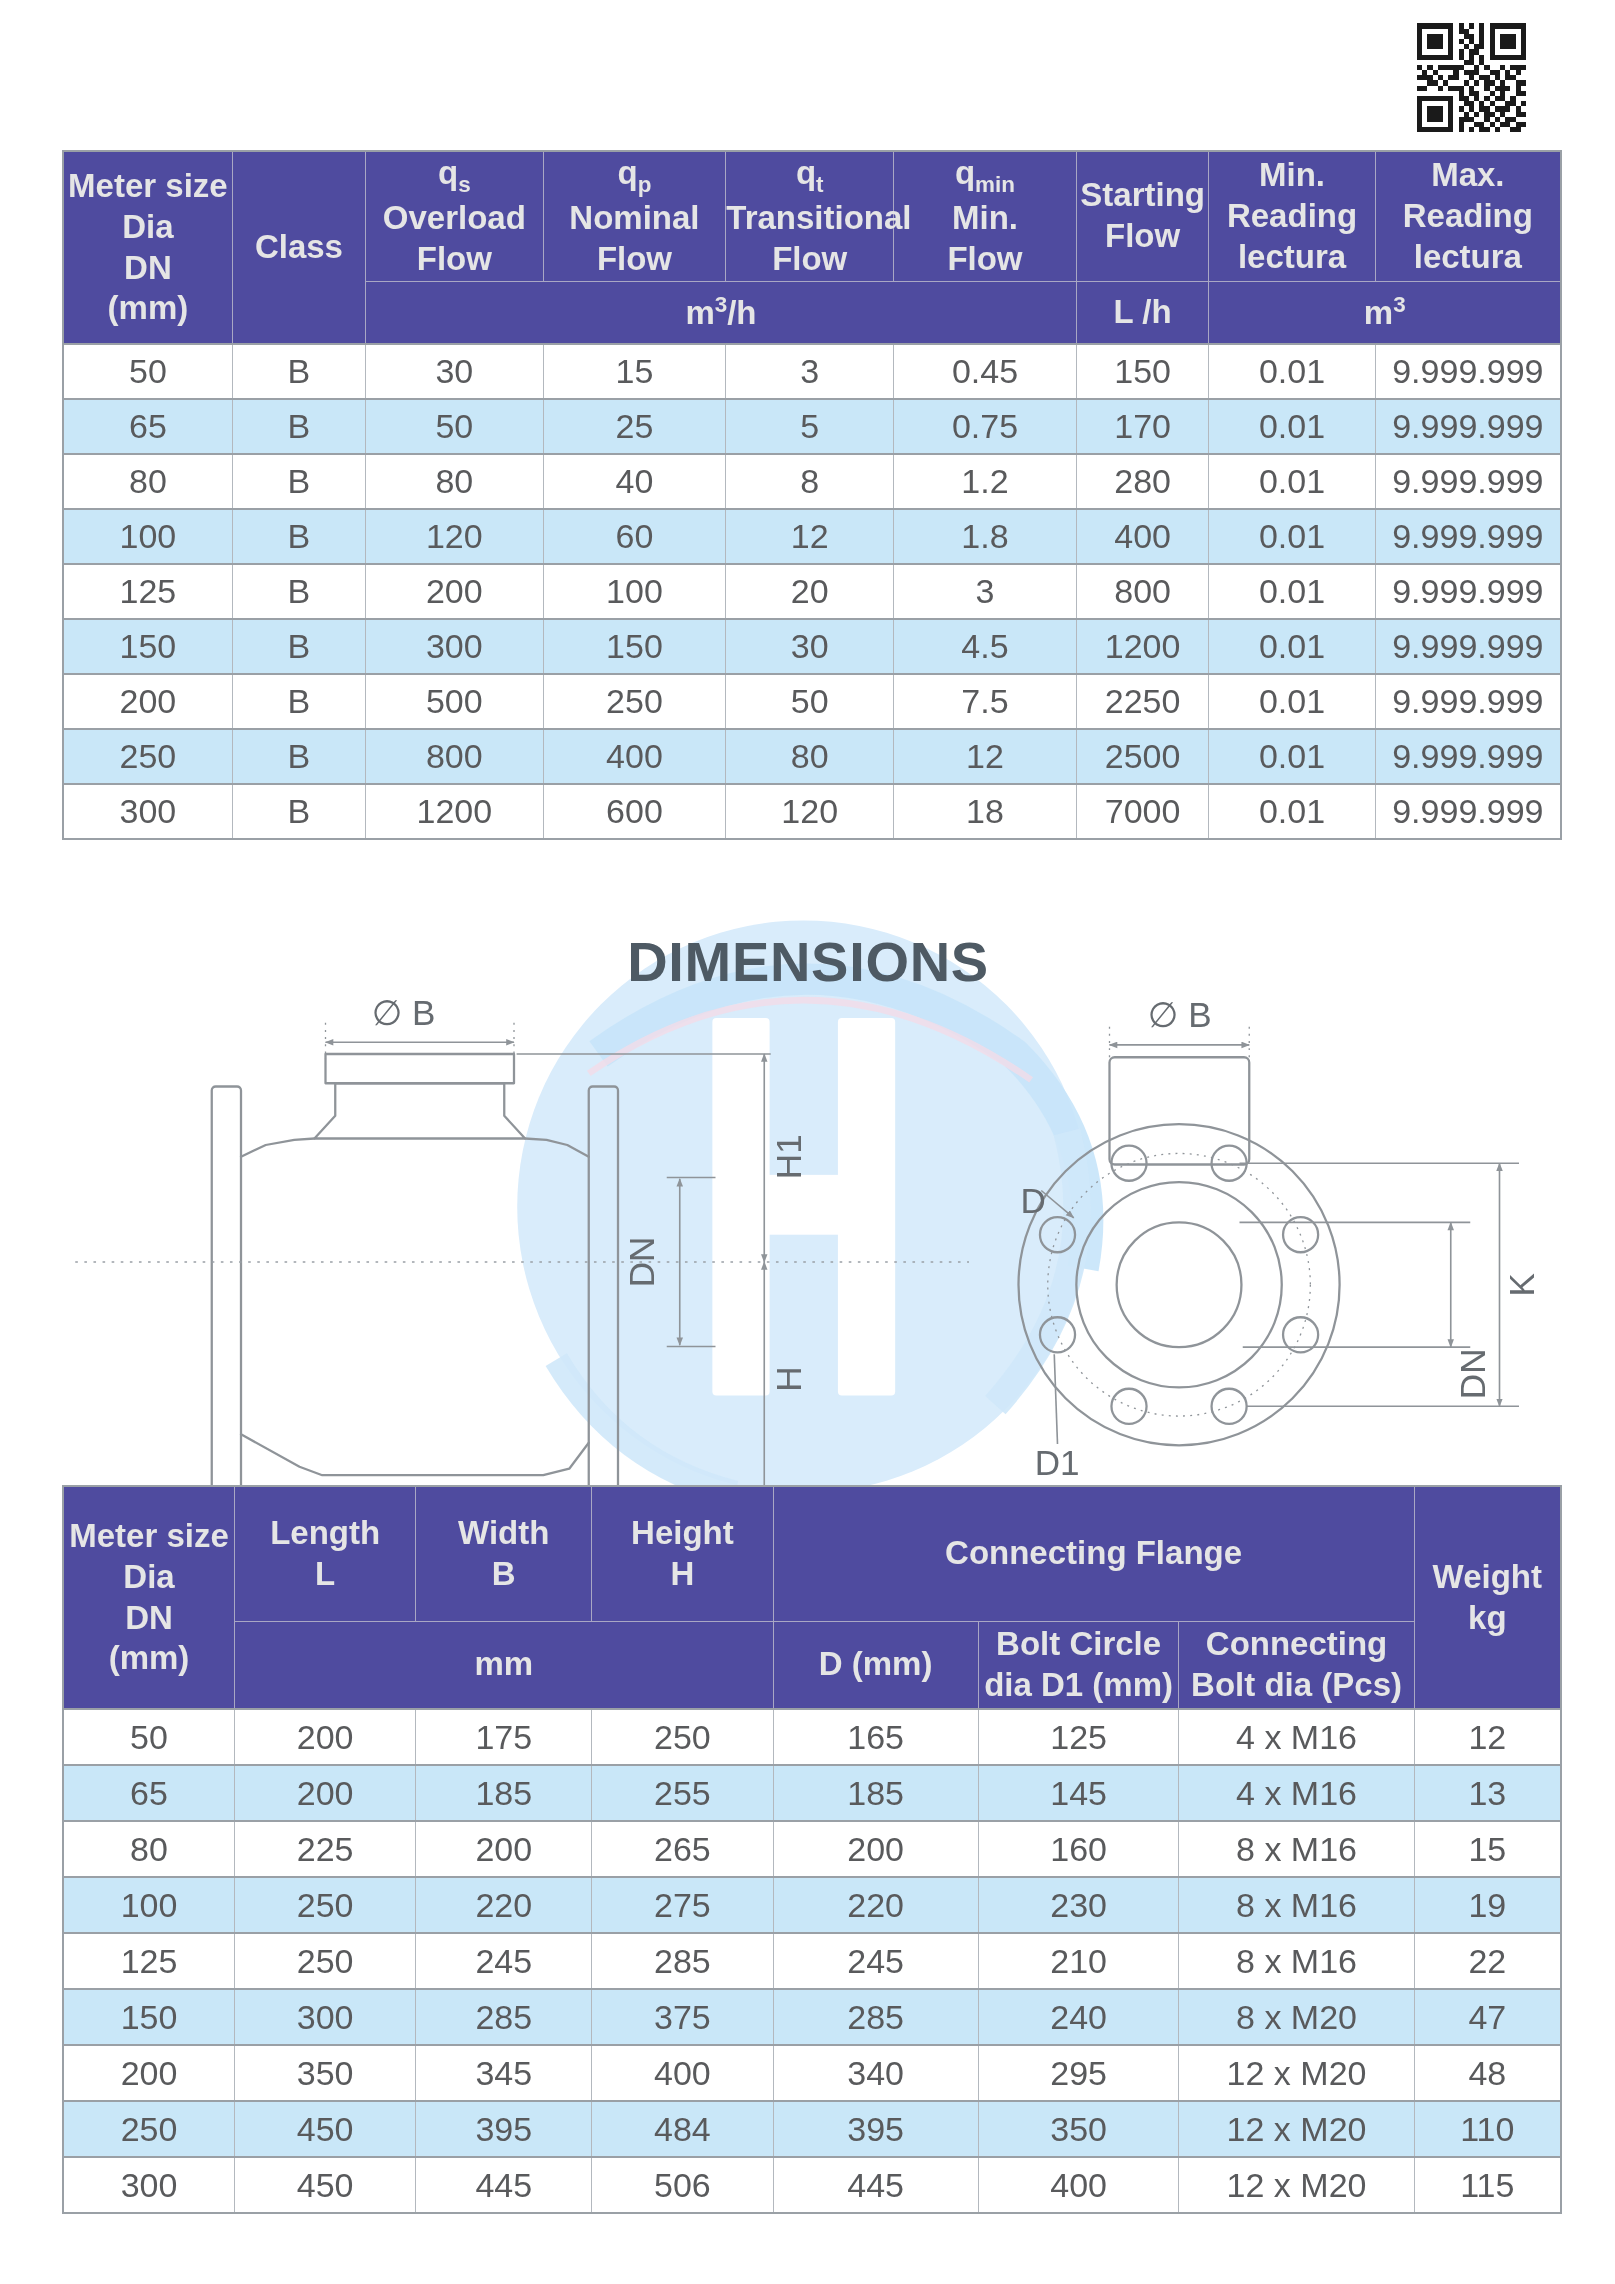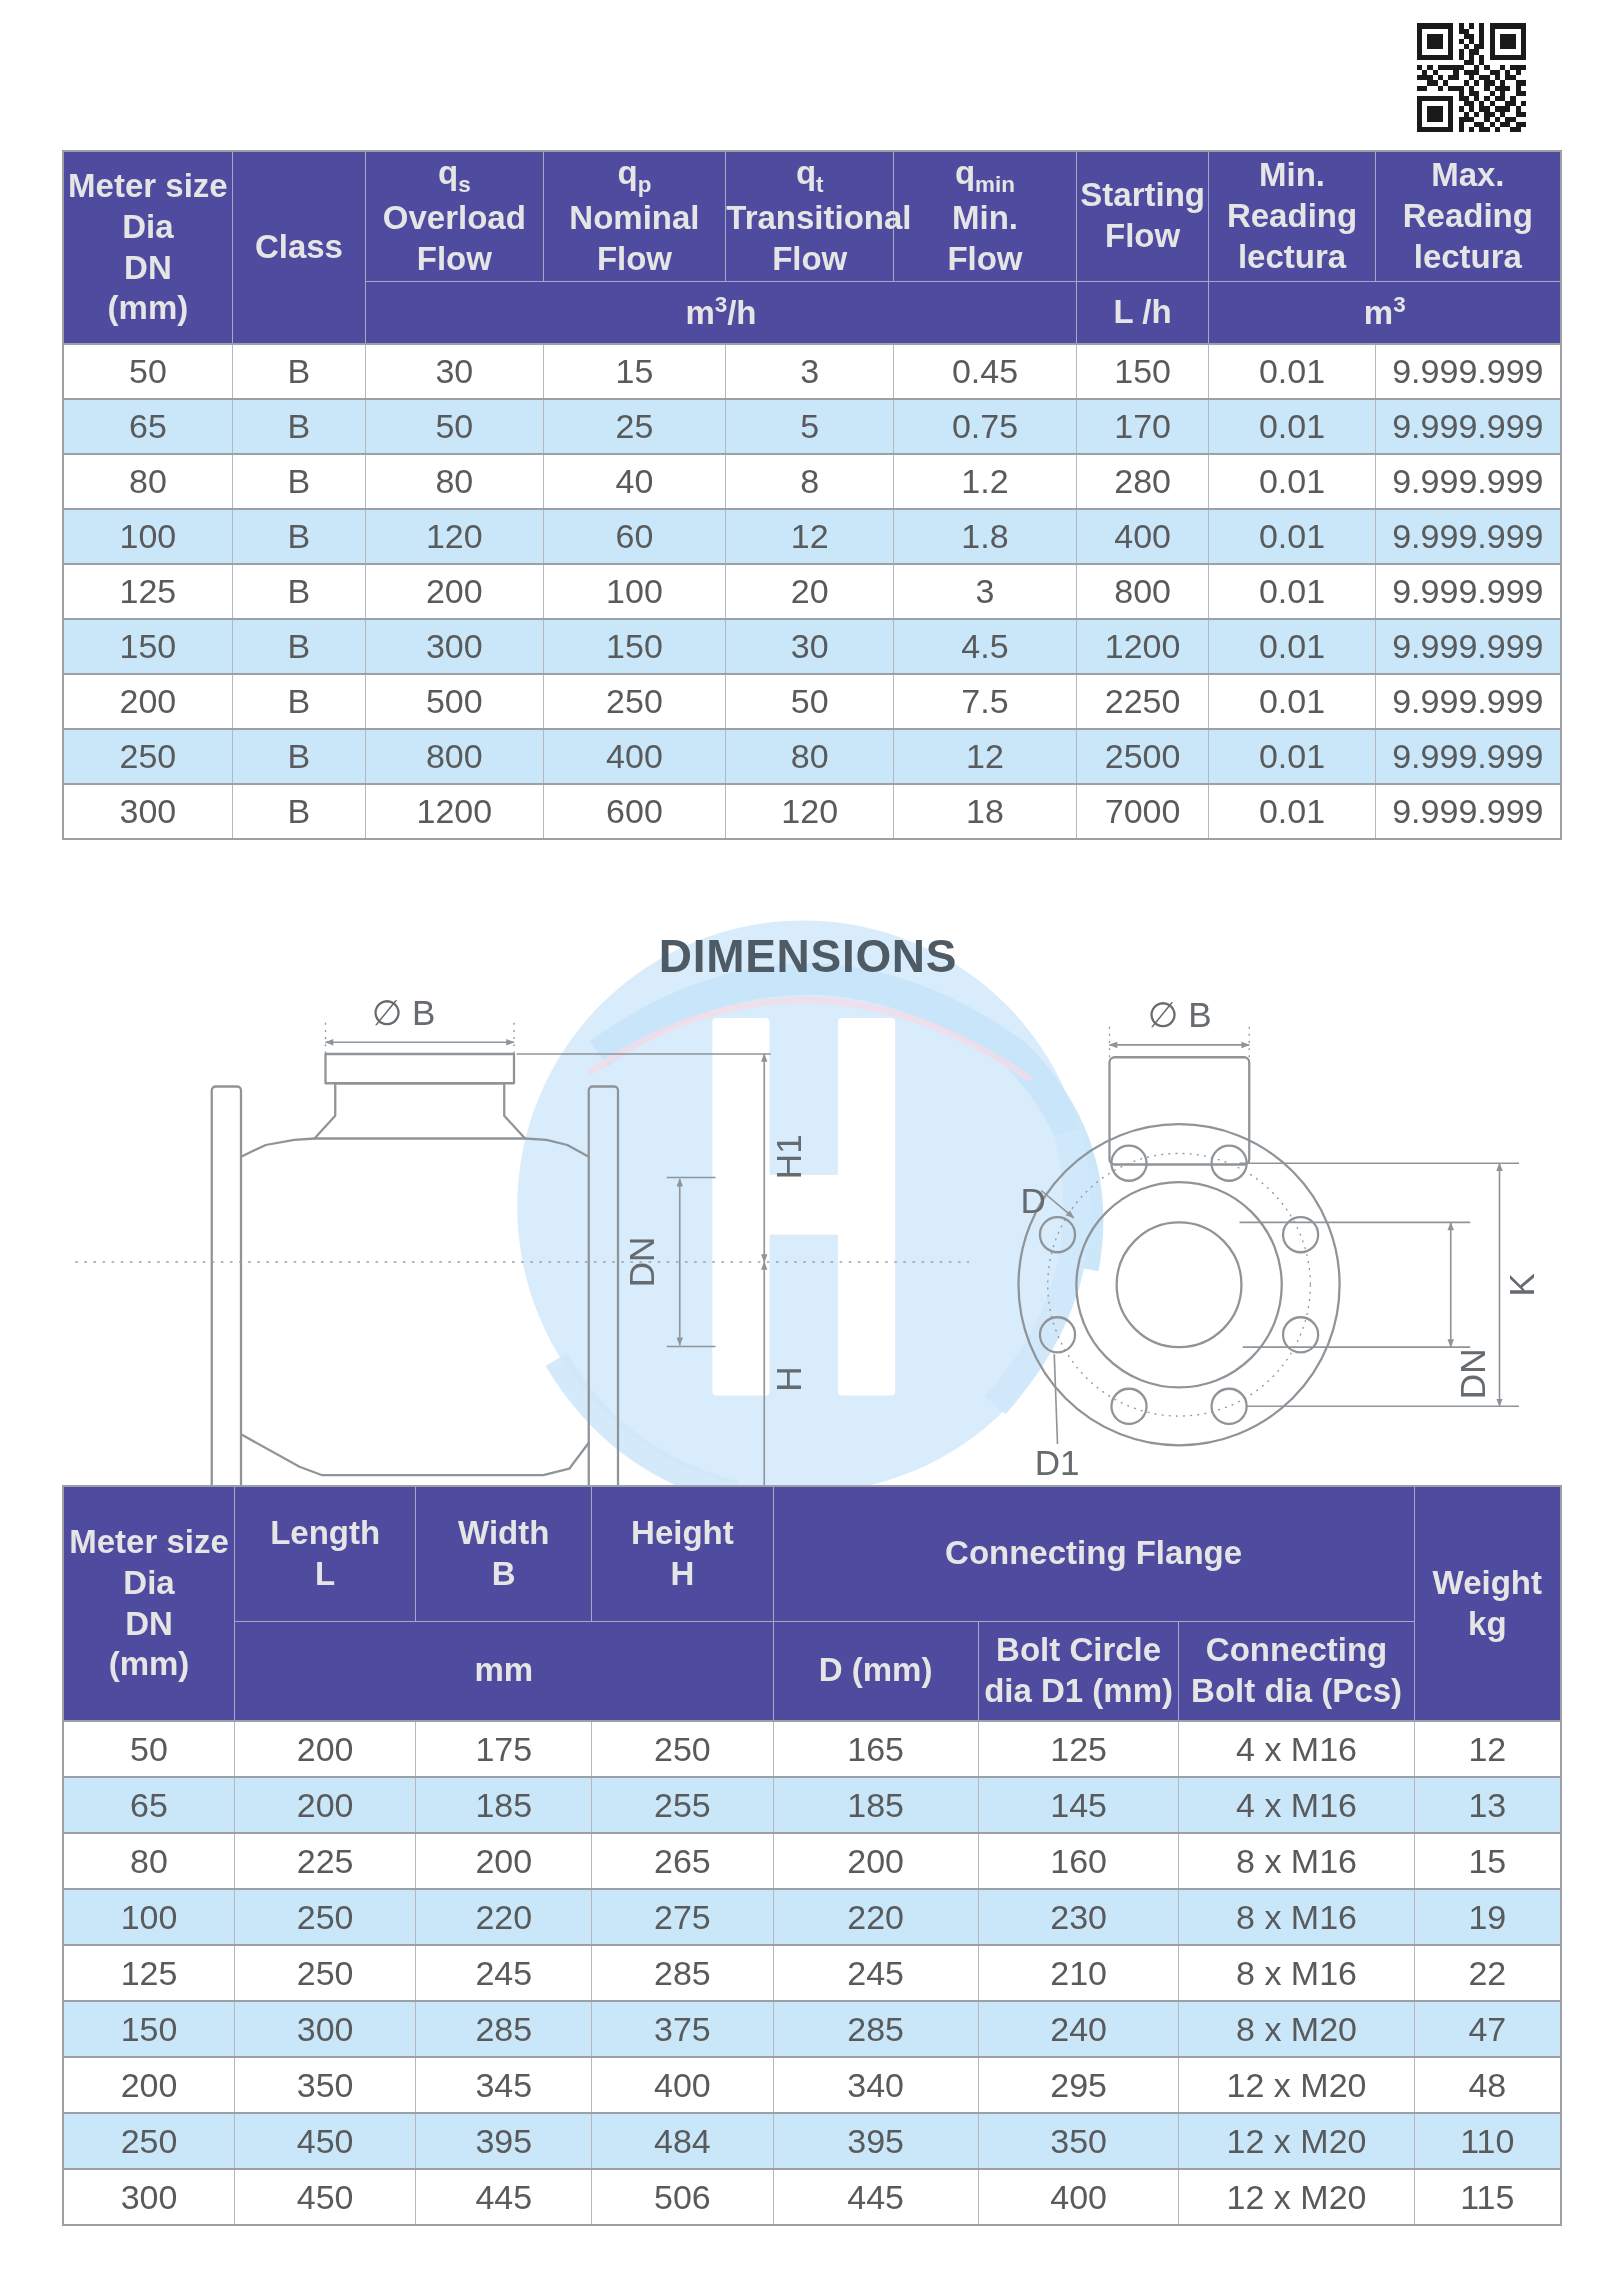--- a/index.html
+++ b/index.html
@@ -8,21 +8,21 @@
     font-family:"Liberation Sans", sans-serif;overflow:hidden;
   }
   .pre{white-space:pre-line;}
 
   
   .page-title{
     position:absolute;left:0;width:100%;text-align:center;
     font-weight:bold;color:#58595b;z-index:3;
   }
   #title-flowdata{top:65px;font-size:47px;letter-spacing:1.3px;}
-  #title-dimensions{top:929px;font-size:46px;letter-spacing:0.7px;color:#4e5a64;}
+  #title-dimensions{top:929px;font-size:56px;letter-spacing:0.7px;color:#4e5a64;}
 
   
   .qr{
     position:absolute;left:1417px;top:23.4px;width:109px;height:109px;
     display:grid;grid-template-columns:repeat(21,1fr);grid-template-rows:repeat(21,1fr);
     background:#ffffff;z-index:3;
   }
   .qr div{width:100%;height:100%;}
   .qr .b{background:#1a1a1a;}
 
@@ -40,21 +40,21 @@
     font-size:34px;color:#595a5c;
     border-left:1.3px solid #b3b8be;
   }
   tbody tr{border-top:2.6px solid #9aa0a6;background:#ffffff;}
   tbody tr:nth-child(even){background:#c9e7f8;}
   #flow-table tbody tr{height:55px;}
   #dim-table tbody tr{height:56px;}
   #flow-table thead tr:nth-child(1){height:130px;}
   #flow-table thead tr:nth-child(2){height:63px;}
   #dim-table thead tr:nth-child(1){height:135px;}
-  #dim-table thead tr:nth-child(2){height:100px;}
+  #dim-table thead tr:nth-child(2){height:88px;}
   thead{border-bottom:2.6px solid #9aa0a6;}
   th sub{font-size:68%;}
   th sup{font-size:68%;}
 
   
   #watermark{position:absolute;left:0;top:0;z-index:0;}
 
   
   .drawing{position:absolute;z-index:1;}
   #side-view{left:65px;top:989px;}

